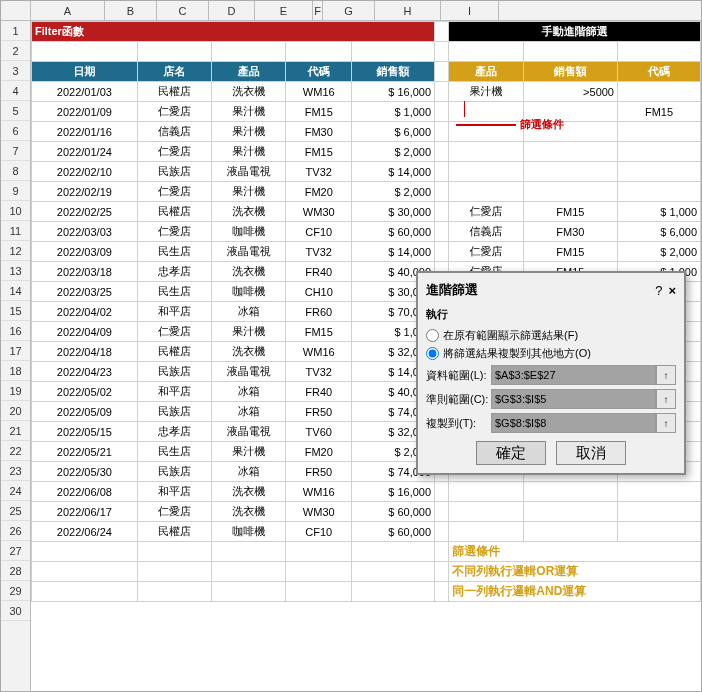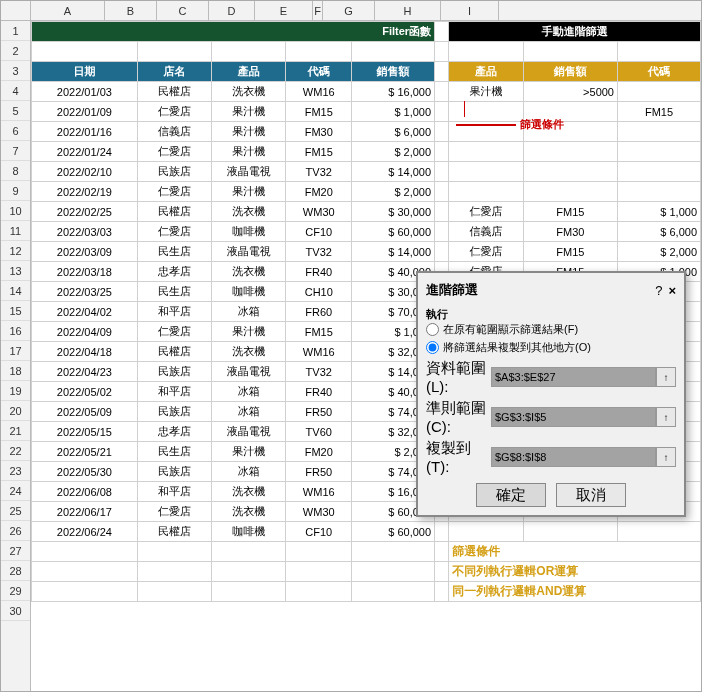--- a/index.html
+++ b/index.html
@@ -93,25 +93,25 @@
       border: 1px solid #d0d0d0;
       height: 20px;
       padding: 0 3px;
       font-size: 11px;
       white-space: nowrap;
       overflow: hidden;
     }
 
     
     .title-filter {
-      background: #14532d;
+      background: #b91c1c;
       color: #fff;
       font-size: 18px;
       font-weight: bold;
-      text-align: right;
+      text-align: left;
       margin-left: 8px;
     }
 
     .title-manual {
       background: #000000;
       color: #fff;
       font-size: 18px;
       font-weight: bold;
       text-align: center;
     }
@@ -165,20 +165,21 @@
 
     .dialog-controls {
       display: flex;
       gap: 6px;
       align-items: center;
       font-size: 13px;
     }
 
     .dialog-section {
       font-size: 11px;
+      margin-bottom: 6px;
       font-weight: bold;
     }
 
     .radio-group {
       margin-bottom: 4px;
     }
 
     .radio-item {
       display: flex;
       align-items: center;
@@ -189,21 +190,21 @@
 
     .field-row {
       display: flex;
       align-items: center;
       margin-bottom: 4px;
       font-size: 11px;
     }
 
     .field-label {
       width: 65px;
-      font-size: 15px;
+      font-size: 11px;
     }
 
     .field-input {
       flex: 1;
       height: 20px;
       border: 1px solid #999;
       background: #a3a3a3;
       padding: 4px 3px;
       font-size: 11px;
       display: flex;

